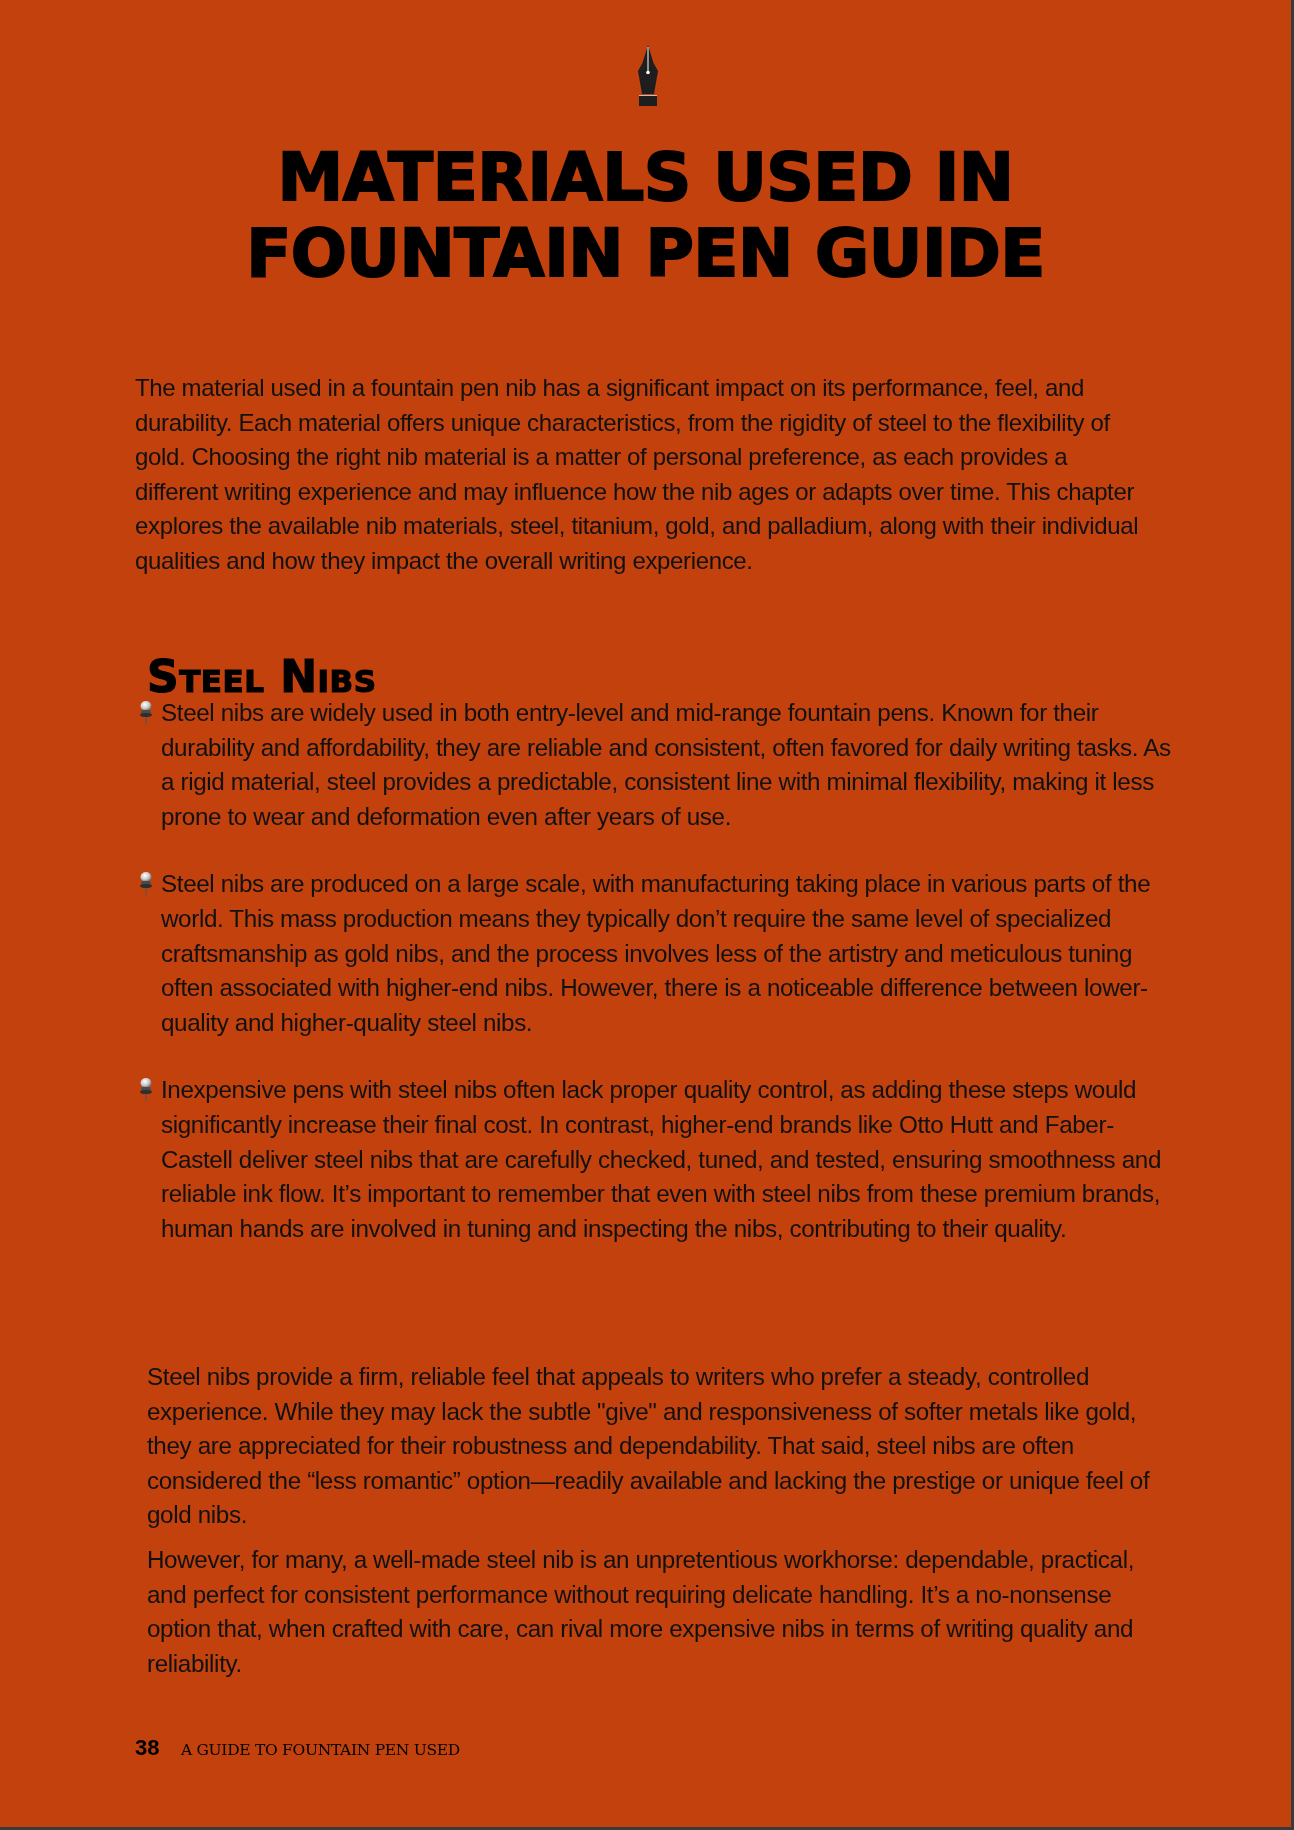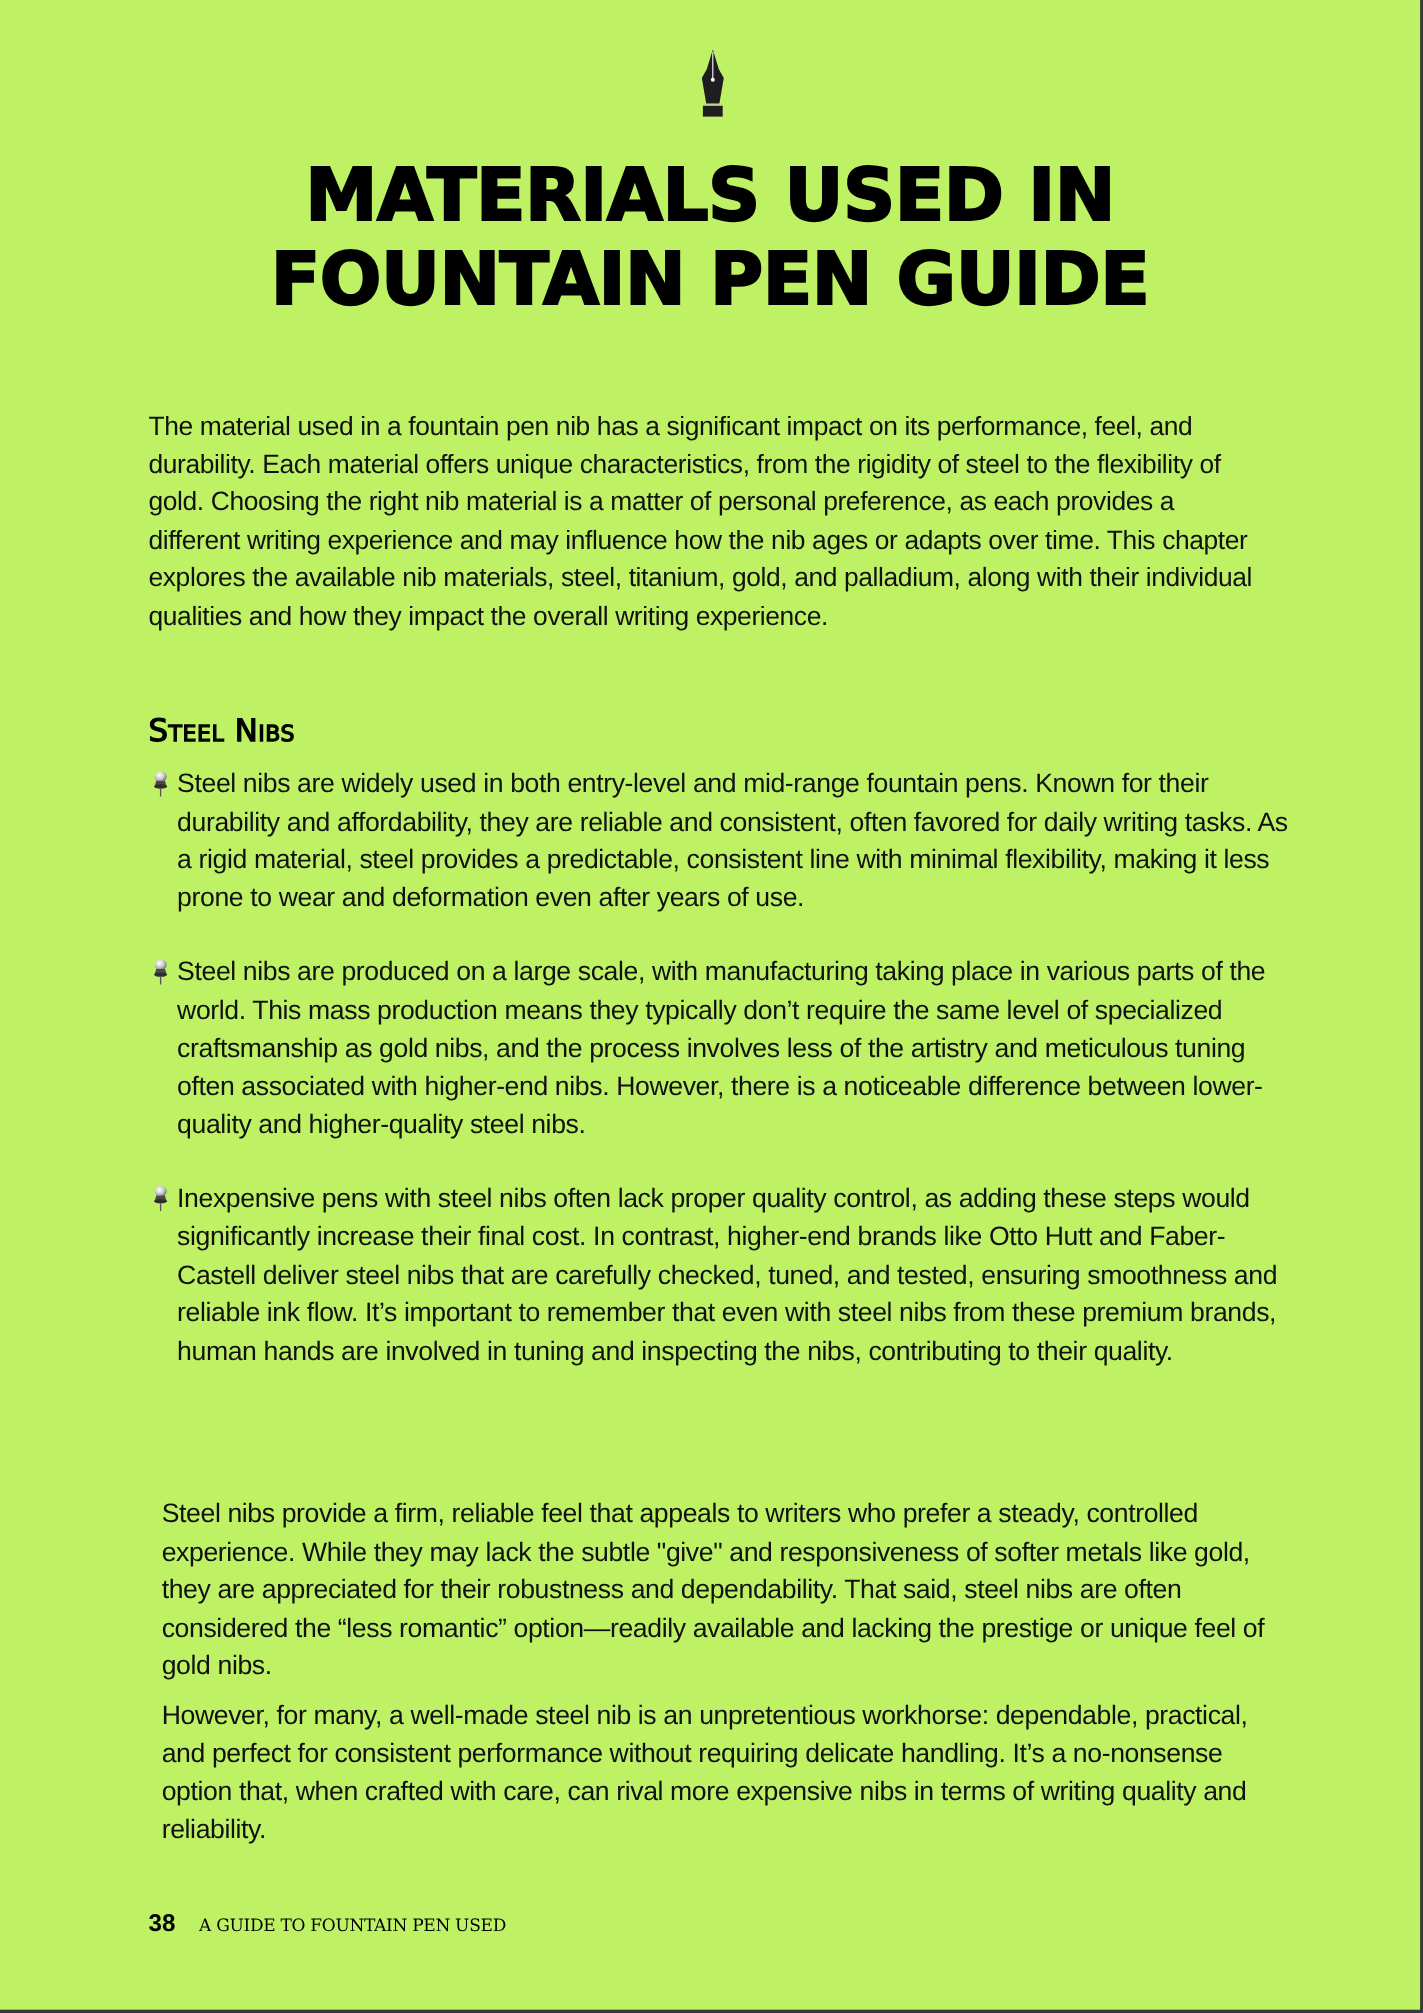--- a/index.html
+++ b/index.html
@@ -12,21 +12,21 @@
       height: 1830px;
       position: relative;
       overflow: hidden;
     }
     .page {
       position: absolute;
       left: 0;
       top: 0;
       width: 1291px;
       height: 1827px;
-      background: #bef264;
+      background: #c2410c;
       border-right: 3px solid #3a3a3a;
       border-bottom: 3px solid #3a3a3a;
     }
     .nib-icon {
       position: absolute;
       left: 634px;
       top: 44px;
       width: 28px;
       height: 64px;
     }
@@ -53,25 +53,25 @@
       font-family: "Liberation Sans", sans-serif;
       font-size: 24px;
       line-height: 34.6px;
       color: #111111;
       letter-spacing: -0.35px;
     }
     .intro { top: 371px; margin: 0; }
     .heading {
       position: absolute;
       left: 135px;
-      margin: 0;
+      margin: 12px;
       font-family: "DejaVu Sans", sans-serif;
-      font-weight: normal;
+      font-weight: bold;
       font-variant: small-caps;
-      font-size: 28px;
+      font-size: 44px;
       line-height: 40px;
       letter-spacing: 0.5px;
       color: #000000;
       -webkit-text-stroke: 1.2px #000000;
     }
     .heading-steel { top: 645px; }
     .heading-impact { top: 1311px; }
     .bullets {
       position: absolute;
       left: 135px;

